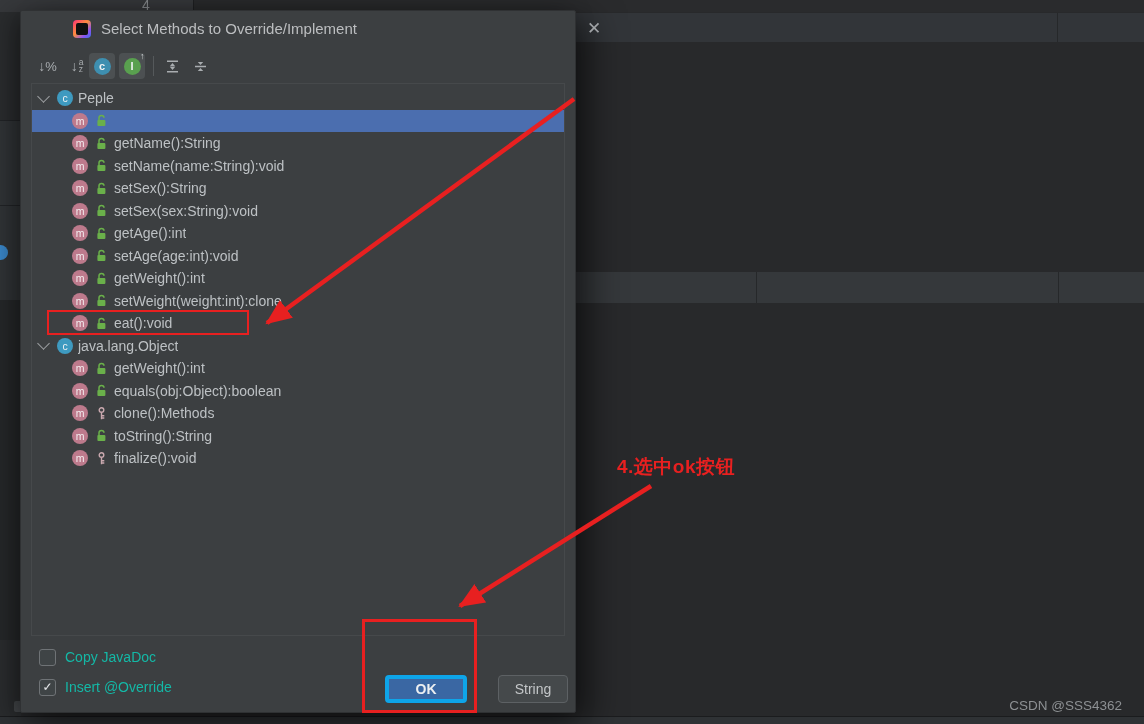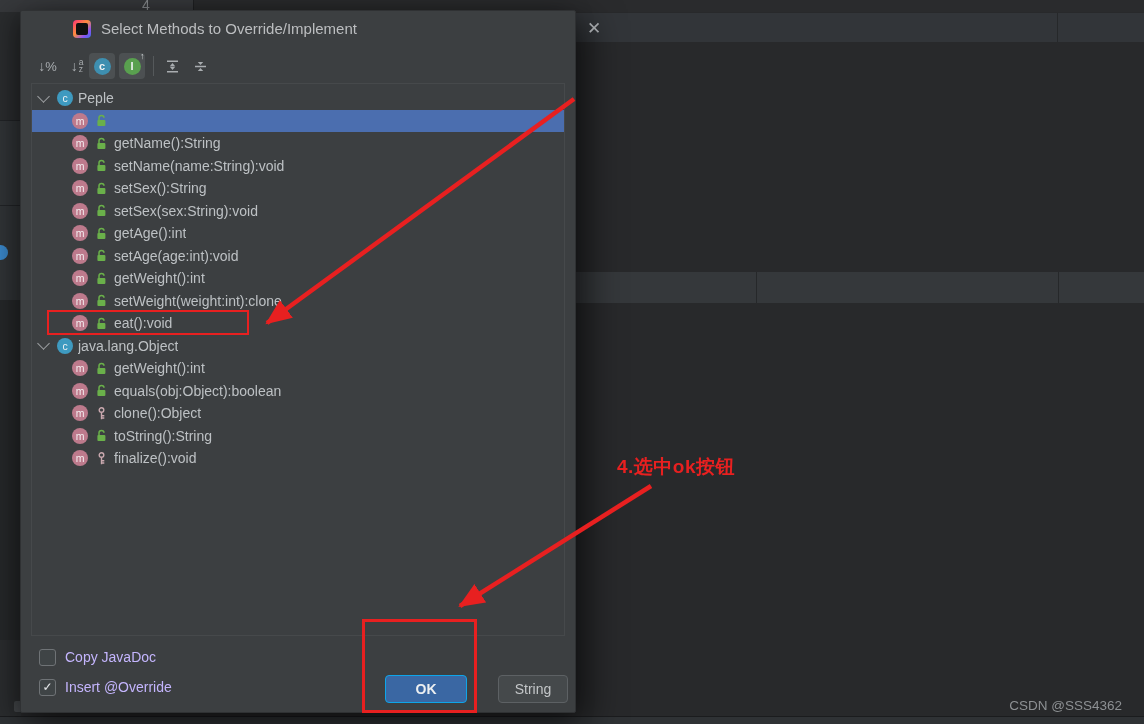--- a/index.html
+++ b/index.html
@@ -66,29 +66,29 @@
              transform:rotate(45deg);margin:-4px 9px 0 7px;flex:none;}
   .row .cicon{width:16px;height:16px;border-radius:50%;background:#3e9ac0;color:#f0f3f4;font-size:10.5px;
               display:flex;align-items:center;justify-content:center;margin-right:5px;flex:none;}
   .row.method{padding-left:40px;}
   .row .micon{width:16px;height:16px;border-radius:50%;background:#bd7a8c;color:#f4eef0;font-size:10.5px;
               display:flex;align-items:center;justify-content:center;flex:none;}
   .row .vis{width:14px;margin:0 6px 0 6px;display:flex;justify-content:center;flex:none;}
   .row .lab{overflow:hidden;}
 
   
-  .cb-row{position:absolute;left:18px;height:18px;display:flex;align-items:center;color:#c4b5fd;font-size:14px;}
+  .cb-row{position:absolute;left:18px;height:18px;display:flex;align-items:center;color:#14b8a6;font-size:14px;}
   .cb-row.cb0{top:637px;} .cb-row.cb1{top:667px;}
   .cbox{width:15px;height:15px;border:1px solid #6f7376;background:#3f4446;border-radius:3px;margin-right:9px;
         display:flex;align-items:center;justify-content:center;color:#e6e8ea;font-size:12px;}
   .cbox::after{content:"";}
   .cbox.checked::after{content:"✓";}
   .btn{position:absolute;top:664px;height:28px;border-radius:4px;font-size:14px;
        display:flex;align-items:center;justify-content:center;box-sizing:border-box;cursor:pointer;}
-  .btn-ok{left:364px;width:82px;background:#3a67a3;border:1px solid #0ea5e9;color:#eceff1;font-weight:bold;}
+  .btn-ok{left:364px;width:82px;background:#3a67a3;border:4px solid #0ea5e9;color:#eceff1;font-weight:bold;}
   .btn-cancel{left:477px;width:70px;background:#45494b;border:1px solid #5d6164;color:#c3c6c8;}
 
   
   .anno{z-index:10;color:var(--accent,#e82020);font-weight:bold;font-size:19px;letter-spacing:.5px;}
   .anno-rect{z-index:10;border-style:solid;border-color:var(--accent,#e82020);box-sizing:border-box;}
   .rect-eat{left:47px;top:310px;width:202px;height:25px;border-width:2px;}
   .rect-ok{left:362px;top:619px;width:115px;height:94px;border-width:3px;}
   #arrows{position:absolute;left:0;top:0;width:1144px;height:724px;z-index:10;pointer-events:none;}
   .t3{left:570px;top:83px;} .t4{left:617px;top:454px;}
 </style>
@@ -299,21 +299,21 @@
           <span class="lab">equals(obj:Object):boolean</span>
         </div>
         <div class="row method">
           <span class="micon">m</span>
           <span class="vis">
             <svg width="9" height="13" viewBox="0 0 9 13">
               <circle cx="4.5" cy="3" r="2.3" fill="none" stroke="#c9a8ae" stroke-width="1.4"></circle>
               <path d="M4.5 5.3V12.2M4.5 8.8h2.8M4.5 11h2.8" stroke="#c9a8ae" stroke-width="1.4" fill="none"></path>
             </svg>
           </span>
-          <span class="lab">clone():Object</span>
+          <span class="lab">clone():Methods</span>
         </div>
         <div class="row method">
           <span class="micon">m</span>
           <span class="vis">
             <svg width="11" height="13" viewBox="0 0 11 13">
               <path d="M3 6V3.8A2.5 2.3 0 0 1 8 3.8" fill="none" stroke="#6ab04a" stroke-width="1.5"></path>
               <rect x="1.4" y="6" width="8" height="6" rx="1" fill="#6ab04a"></rect>
             </svg>
           </span>
           <span class="lab">toString():String</span>

